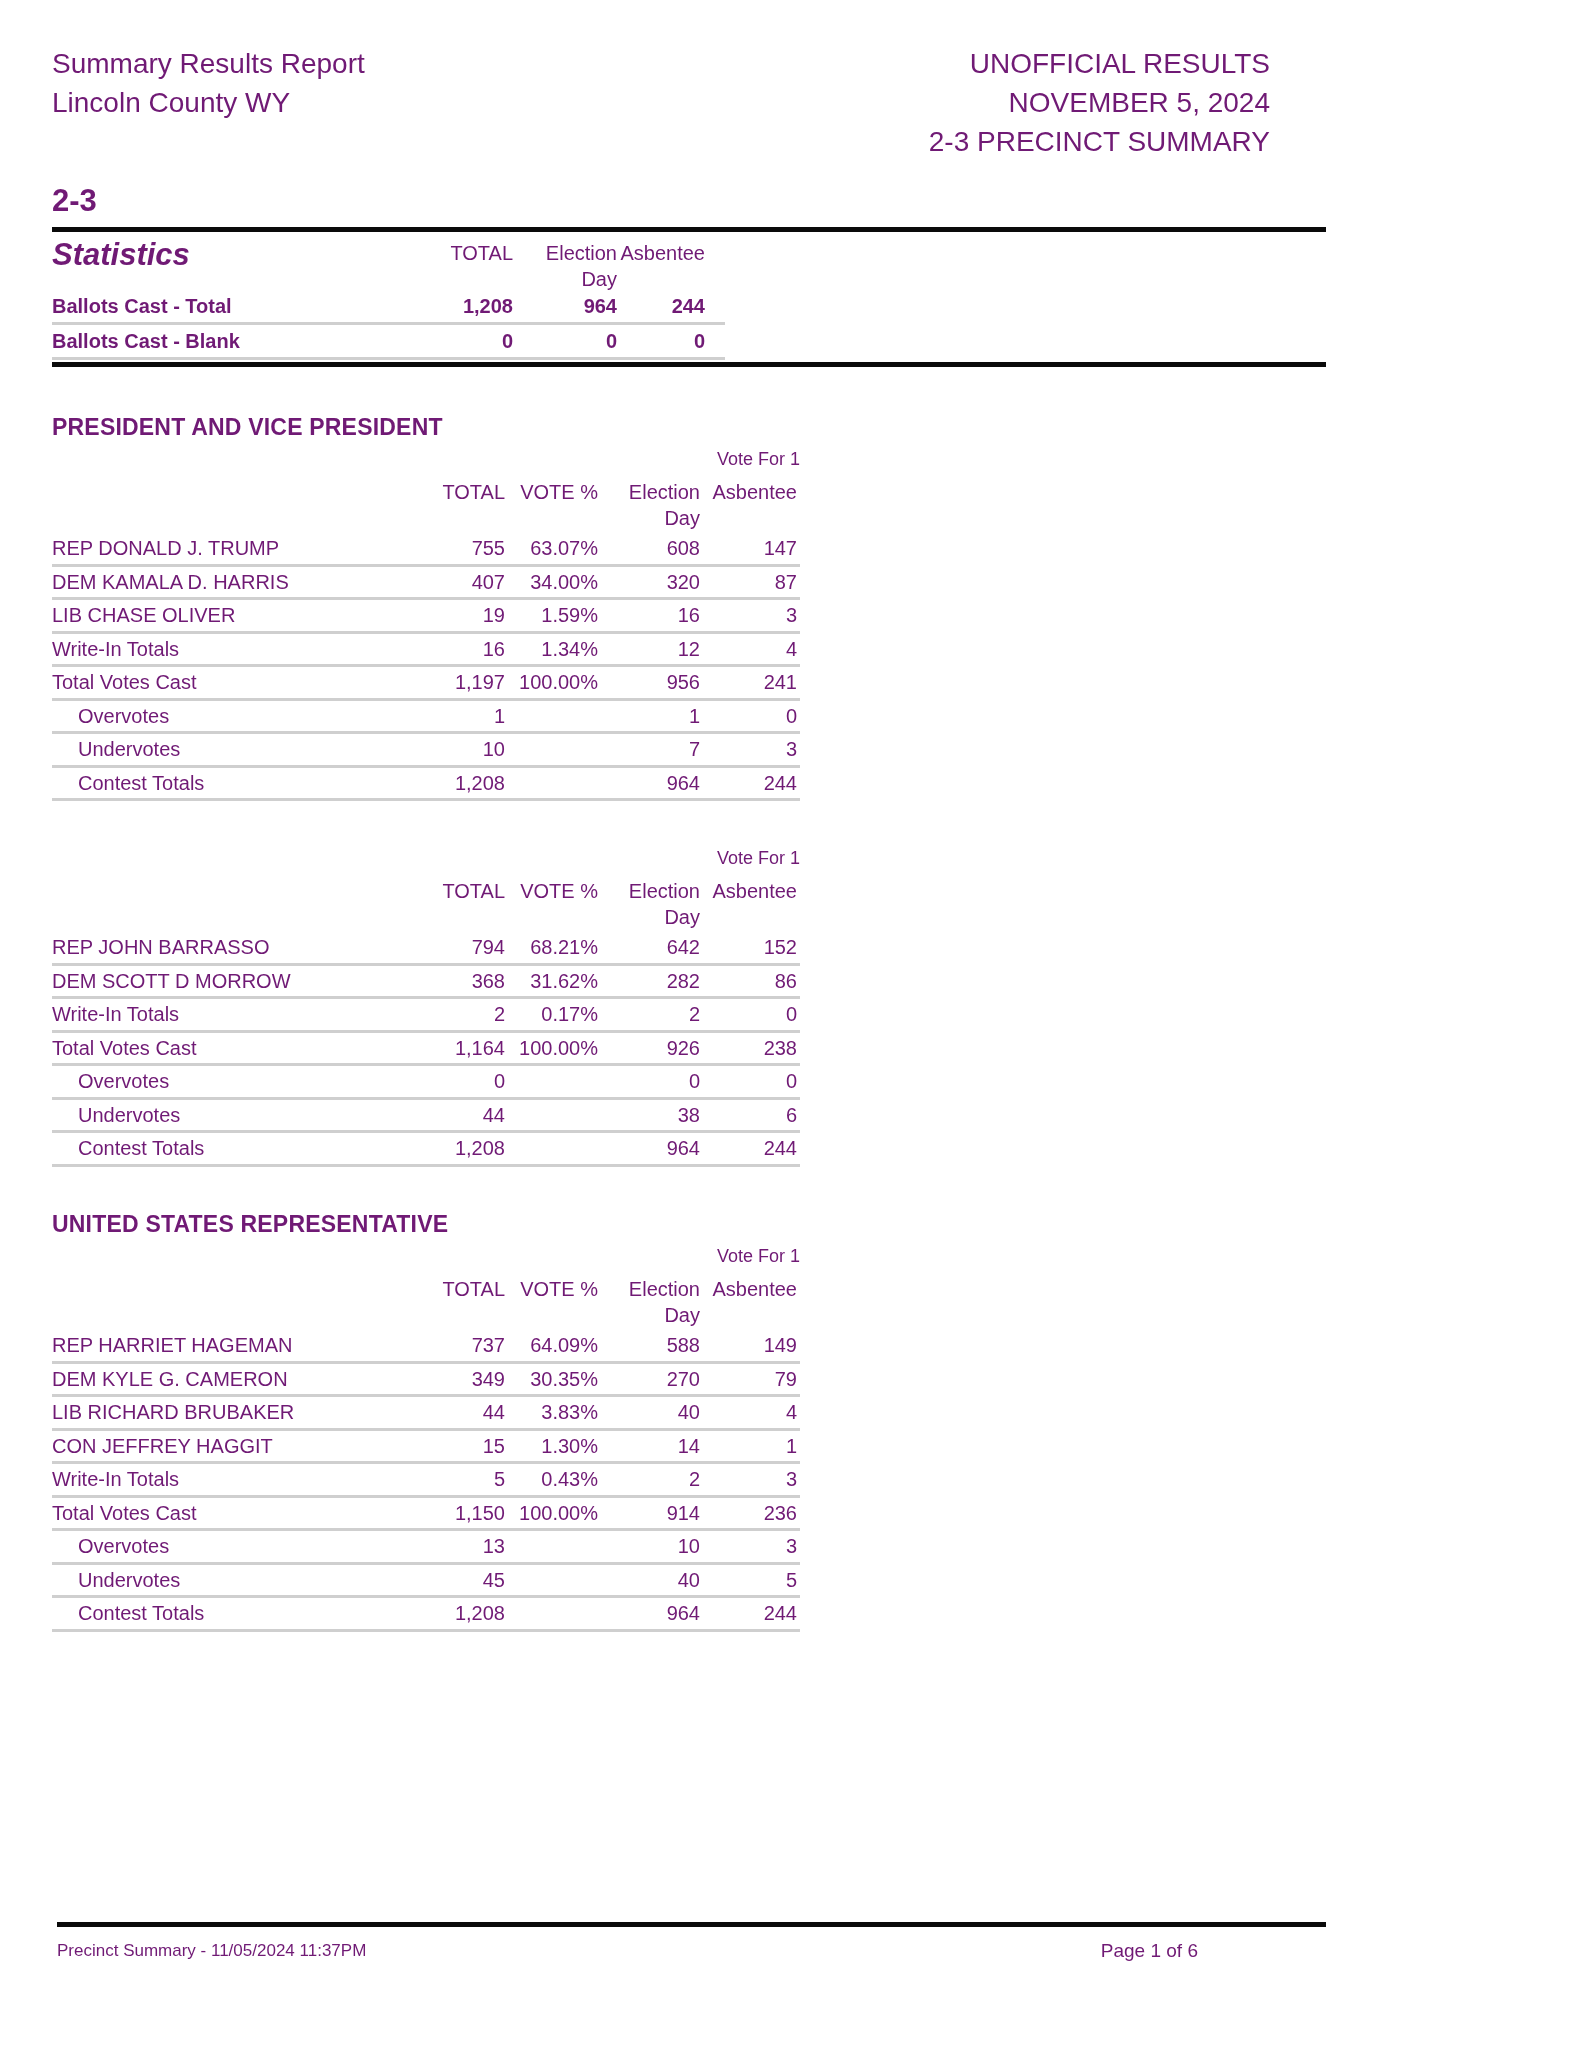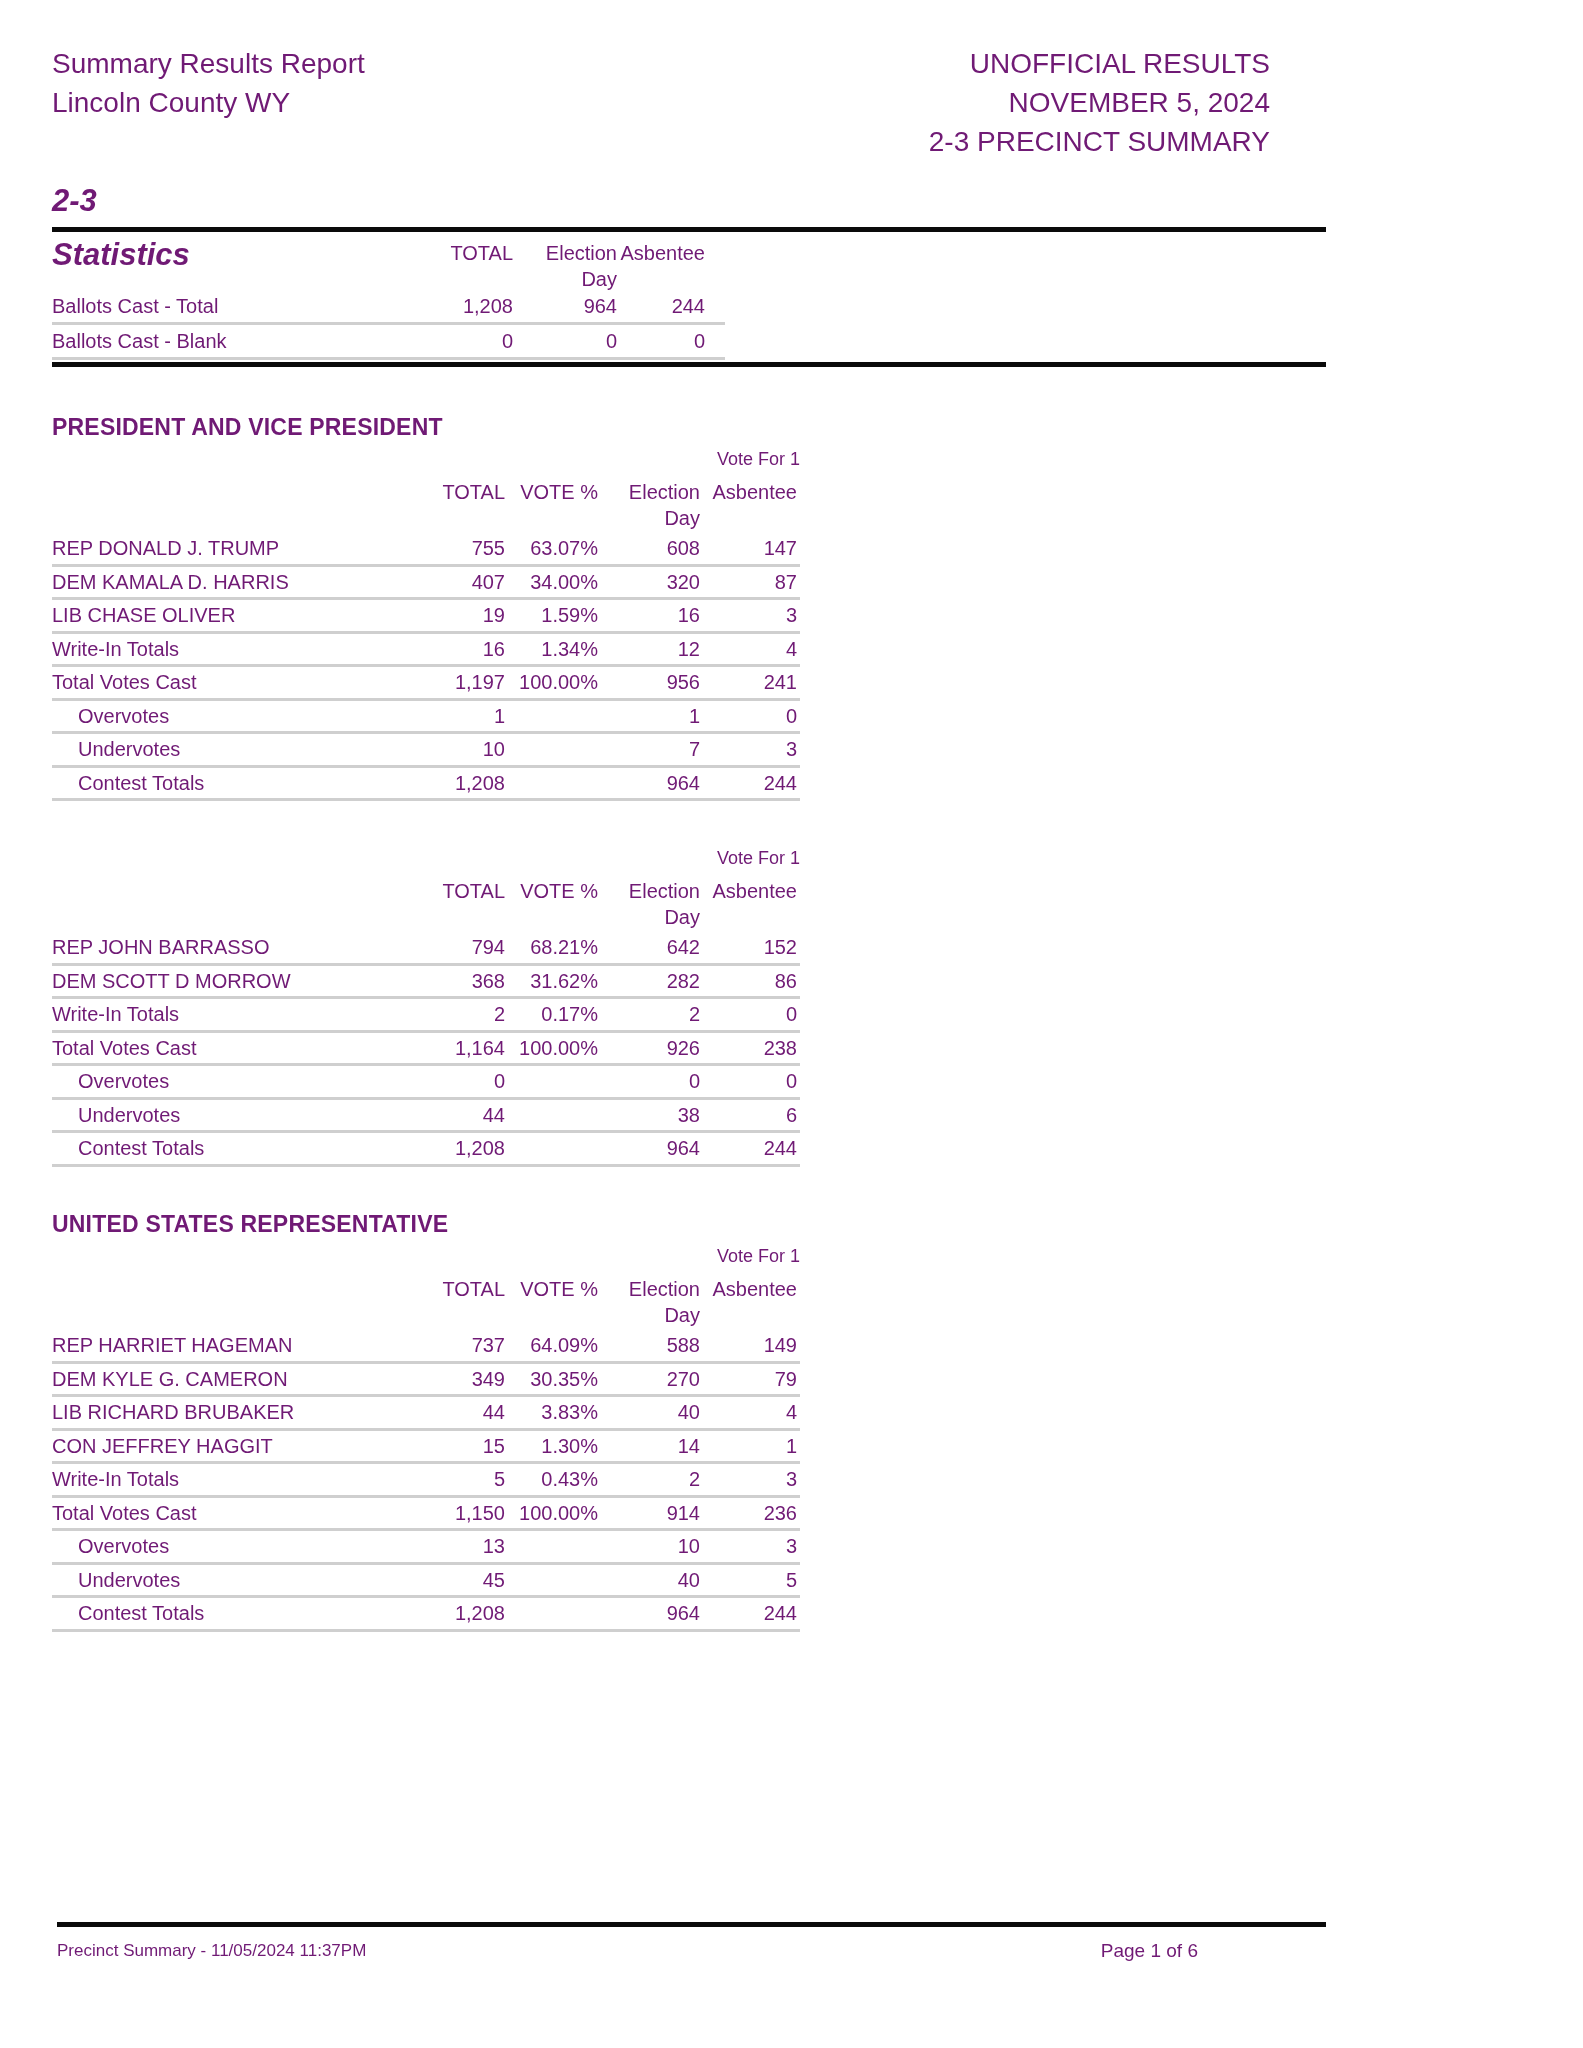--- a/index.html
+++ b/index.html
@@ -9,31 +9,31 @@
     background:#ffffff;
     font-family:"Liberation Sans","DejaVu Sans",sans-serif;
     color:#701a75;
     overflow:hidden;
   }
   
   .hdr{position:absolute;top:44px;left:52px;right:56px;display:flex;justify-content:space-between;}
   .hdr-line{font-size:28px;line-height:39px;white-space:nowrap;}
   .hdr-right{text-align:right;}
   
-  .precinct{position:absolute;top:183px;left:52px;font-size:31px;font-weight:bold;line-height:36px;font-style:italic;}
+  .precinct{position:absolute;top:183px;left:52px;font-size:31px;font-weight:bold;line-height:36px;}
   .rule{position:absolute;left:52px;width:1475px;height:5px;background:#0a0a0a;}
   .rule-1{top:227px;}
   .rule-2{top:362px;}
   
   .stats{position:absolute;top:238px;left:52px;width:673px;}
   .srow{display:grid;grid-template-columns:288px 173px 104px 88px 20px;align-items:start;}
   .stats-head{height:52px;}
   .stats-title{font-size:31px;font-weight:bold;font-style:italic;line-height:34px;}
   .hcell{font-size:20px;line-height:26px;text-align:right;white-space:pre-line;padding-top:2px;}
-  .sdrow{height:32px;border-bottom:3px solid #cfcfcf;}
+  .sdrow{height:32px;border-bottom:3px solid #cfcfcf;font-weight:bold;}
   .sdrow .cell{font-size:20px;line-height:32px;}
   .cell{white-space:nowrap;}
   .val{text-align:right;}
   
   .contest{position:absolute;left:52px;width:748px;}
   #contests .contest:nth-of-type(1){top:415px;}
   #contests .contest:nth-of-type(2){top:838px;}
   #contests .contest:nth-of-type(3){top:1212px;}
   .contest-title{margin:0;font-size:23px;font-weight:bold;line-height:24px;letter-spacing:.2px;}
   .vote-for{margin-top:10px;font-size:18px;line-height:20px;text-align:right;}

